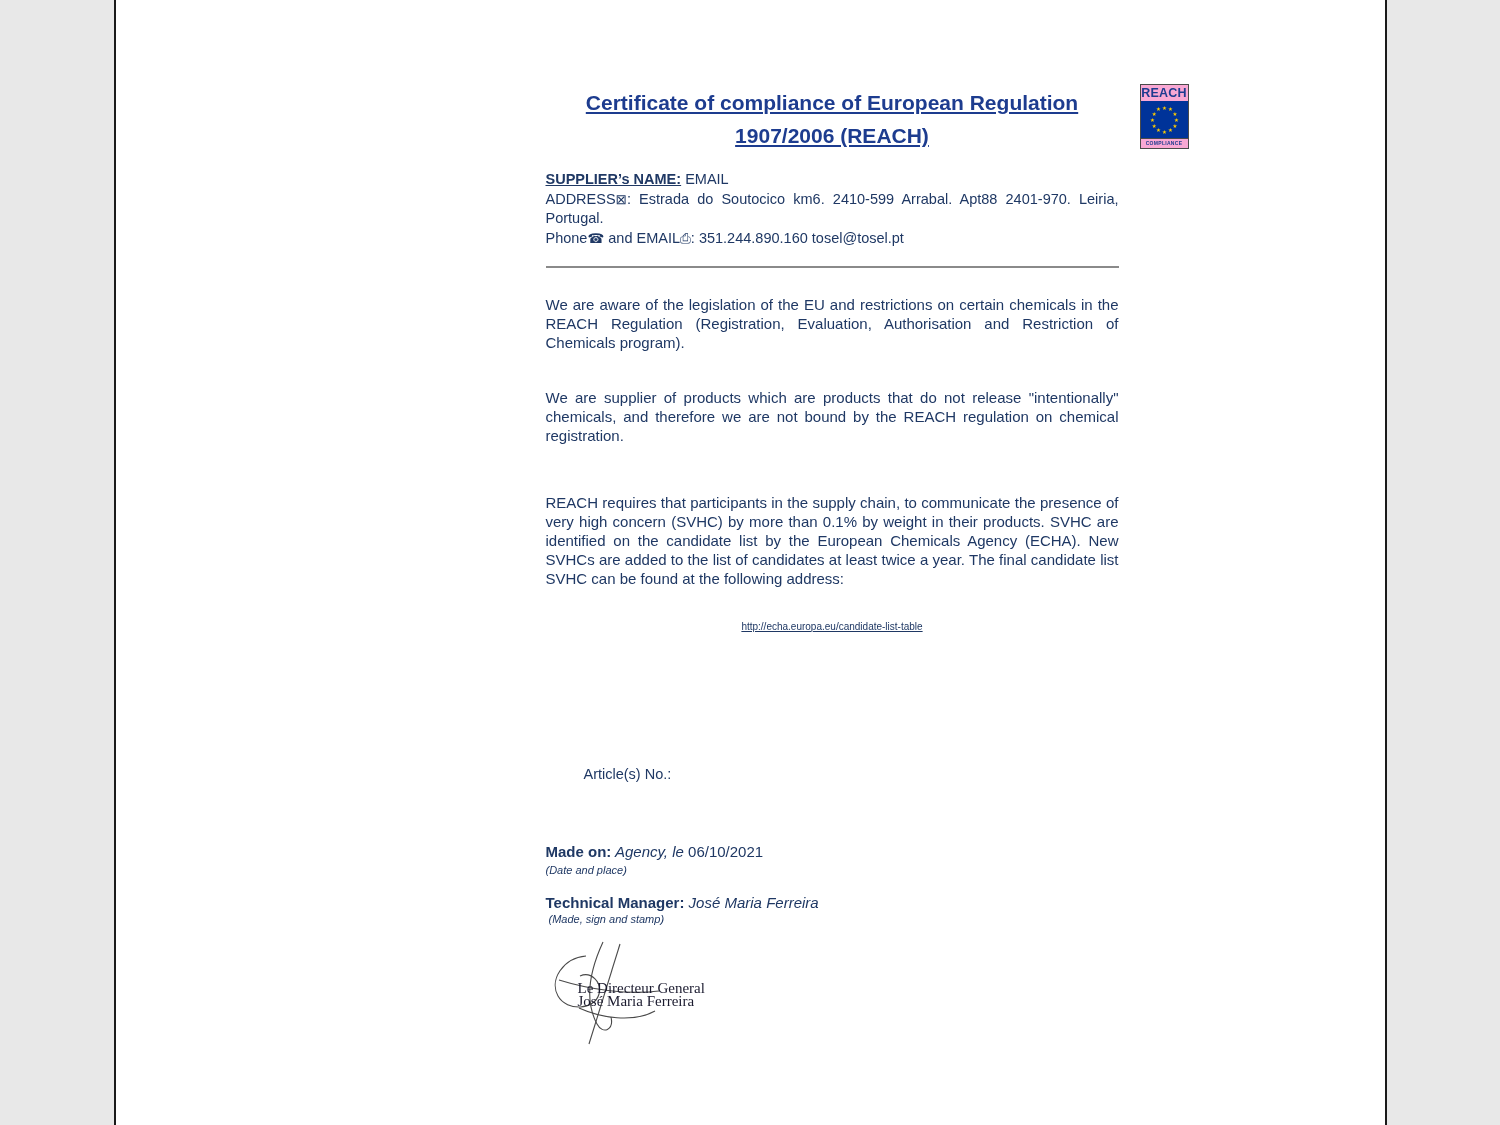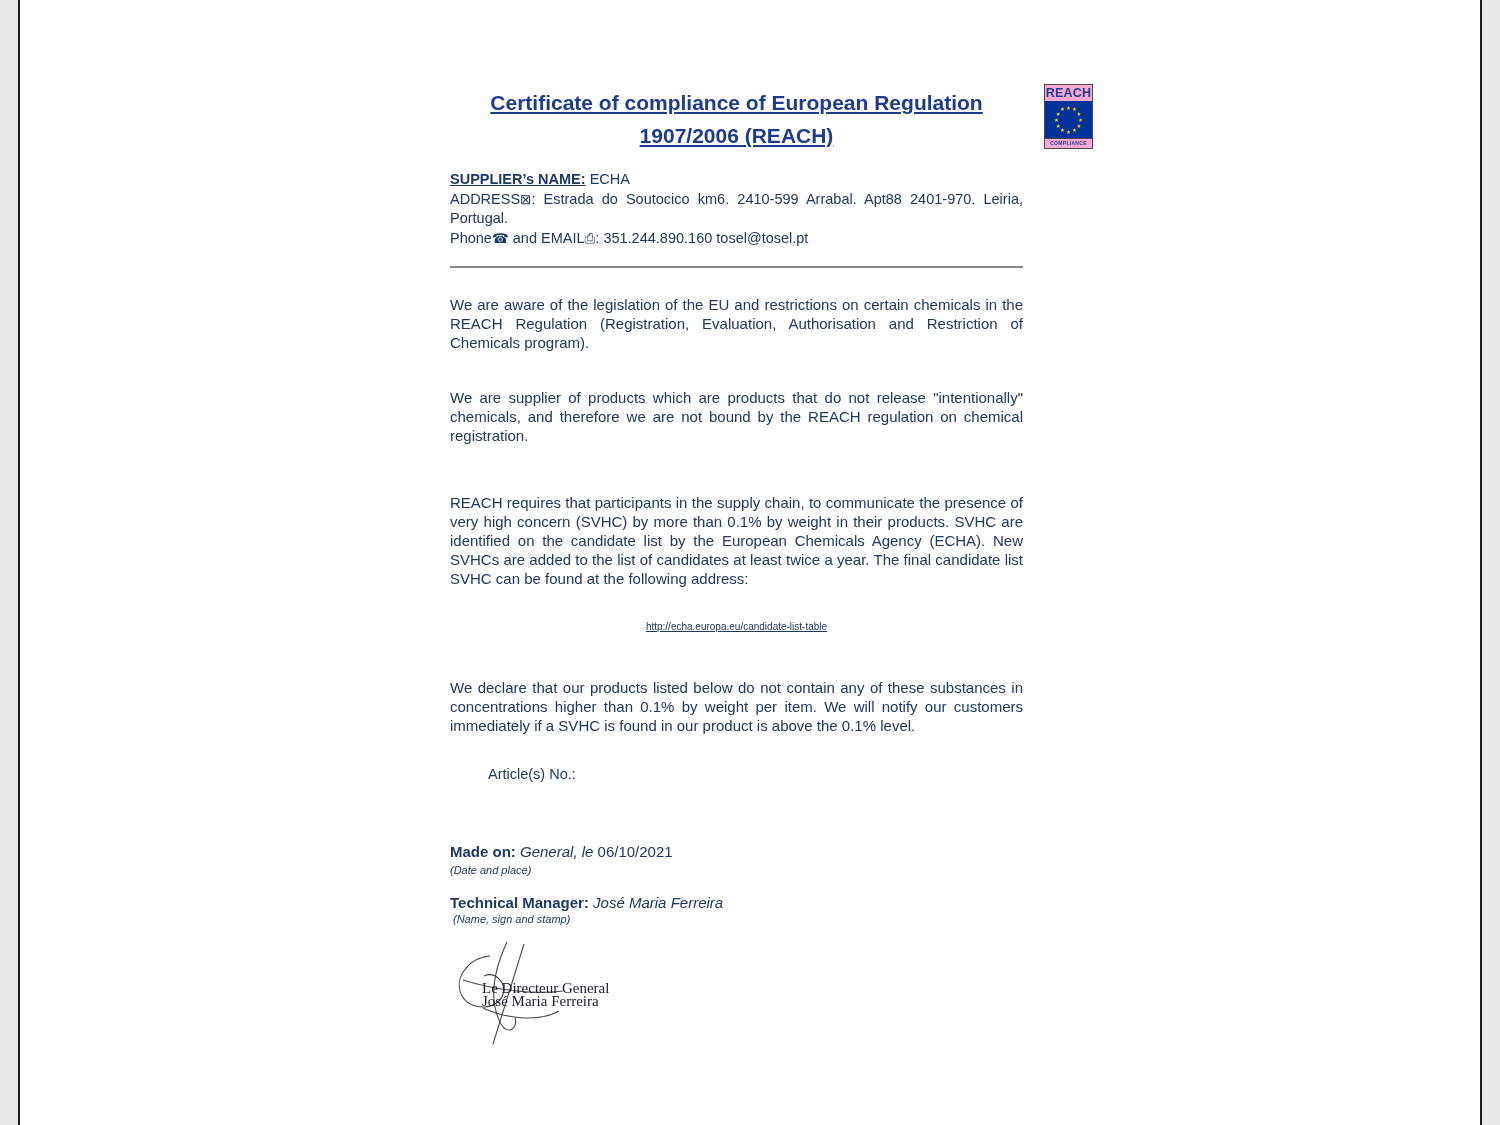--- a/index.html
+++ b/index.html
@@ -1,18 +1,18 @@
 <!DOCTYPE html>
 <html><head>
 <meta charset="utf-8">
 <style>
   html, body { margin: 0; padding: 0; background: #e8e8e8; }
   .page {
     position: relative;
-    width: 1464px;
+    width: 1273px;
     height: 1125px;
     background: #ffffff;
     margin: 0 auto;
     overflow: hidden;
     box-sizing: border-box;
     border-left: 2px solid #1a1a1a;
     border-right: 2px solid #1a1a1a;
     font-family: "Liberation Sans", sans-serif;
     color: #1f3864;
   }
@@ -86,21 +86,21 @@
         <text x="9.5" y="19">★</text>
         <text x="11" y="13.5">★</text>
         <text x="15" y="9.5">★</text>
       </g>
     </svg>
     <div class="reach-caption">COMPLIANCE</div>
   </div>
 
   <div class="block supplier">
     <div>
-      <span class="lbl-bold">SUPPLIER’s NAME:</span><span> ECHA</span>
+      <span class="lbl-bold">SUPPLIER’s NAME:</span><span> EMAIL</span>
     </div>
     <div>
       <span>ADDRESS</span><span class="icon-inline">⊠</span><span>: Estrada do Soutocico km6. 2410-599 Arrabal. Apt88 2401-970. Leiria, Portugal.</span>
     </div>
     <div>
       <span>Phone</span><span class="icon-inline">☎</span><span> and EMAIL</span><span class="icon-inline">⎙</span><span>: 351.244.890.160 tosel@tosel.pt</span>
     </div>
   </div>
 
   <div class="block divider"></div>
@@ -108,33 +108,32 @@
   <div class="block para p1">We are aware of the legislation of the EU and restrictions on certain chemicals in the REACH Regulation (Registration, Evaluation, Authorisation and Restriction of Chemicals program).</div>
 
   <div class="block para p2">We are supplier of products which are products that do not release "intentionally" chemicals, and therefore we are not bound by the REACH regulation on chemical registration.</div>
 
   <div class="block para p3">REACH requires that participants in the supply chain, to communicate the presence of very high concern (SVHC) by more than 0.1% by weight in their products. SVHC are identified on the candidate list by the European Chemicals Agency (ECHA). New SVHCs are added to the list of candidates at least twice a year. The final candidate list SVHC can be found at the following address:</div>
 
   <div class="block linkline">
     <a>http://echa.europa.eu/candidate-list-table</a>
   </div>
 
-  <div class="block para p4">We declare that our products listed below do not contain any of these substances in concentrations higher than 0.1% by weight per item. We will notify our customers immediately if a SVHC is found in our product is above the 0.1% level.</div>
 
   <div class="block articles">Article(s) No.:</div>
 
   <div class="block made-on">
-    <span class="b">Made on:</span><span class="i"> General, le</span><span> 06/10/2021</span>
+    <span class="b">Made on:</span><span class="i"> Agency, le</span><span> 06/10/2021</span>
   </div>
   <div class="block note note1">(Date and place)</div>
 
   <div class="block manager">
     <span class="b">Technical Manager:</span><span class="i"> José Maria Ferreira</span>
   </div>
-  <div class="block note note2">(Name, sign and stamp)</div>
+  <div class="block note note2">(Made, sign and stamp)</div>
 
   <svg class="signature-svg" viewBox="0 0 150 110" fill="none">
     <g stroke="#2a2a2a" stroke-width="1.1" opacity="0.85">
       <path d="M 45,18 C 22,20 8,42 17,58 C 26,74 54,72 58,56 C 61,44 50,33 39,38"></path>
       <path d="M 62,4 C 50,30 42,60 56,86 C 62,97 73,92 70,79"></path>
       <path d="M 79,6 L 48,106"></path>
       <path d="M 38,70 C 60,80 92,85 114,73"></path>
       <path d="M 18,42 C 50,52 88,57 118,53"></path>
     </g>
   </svg>

